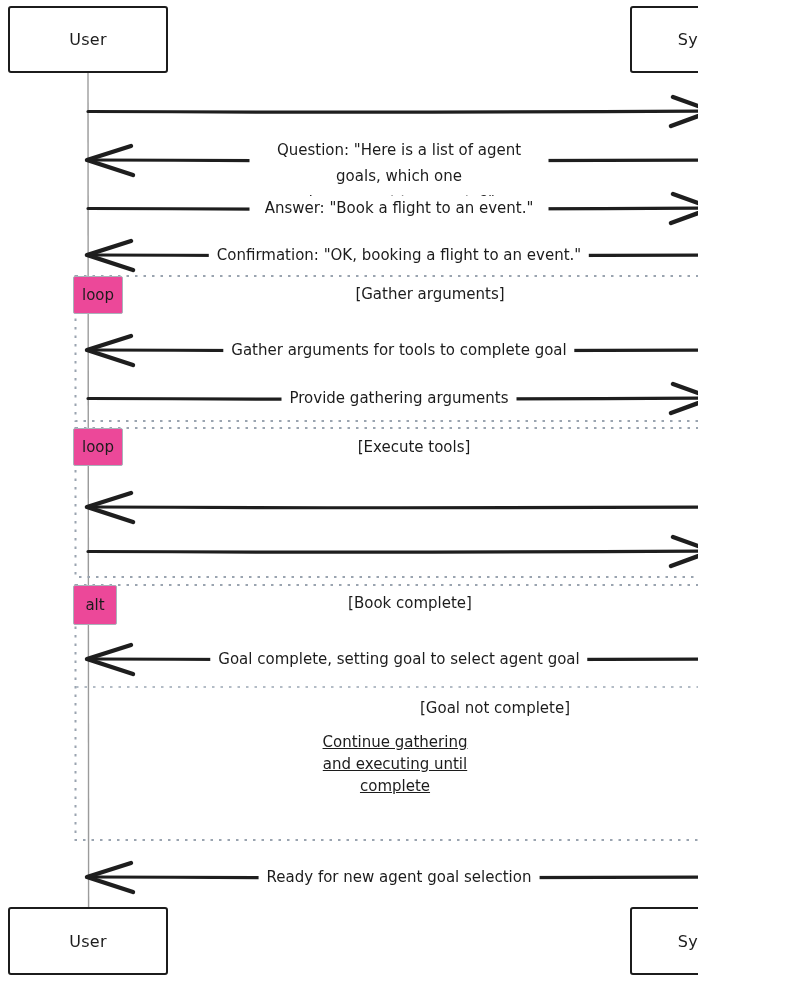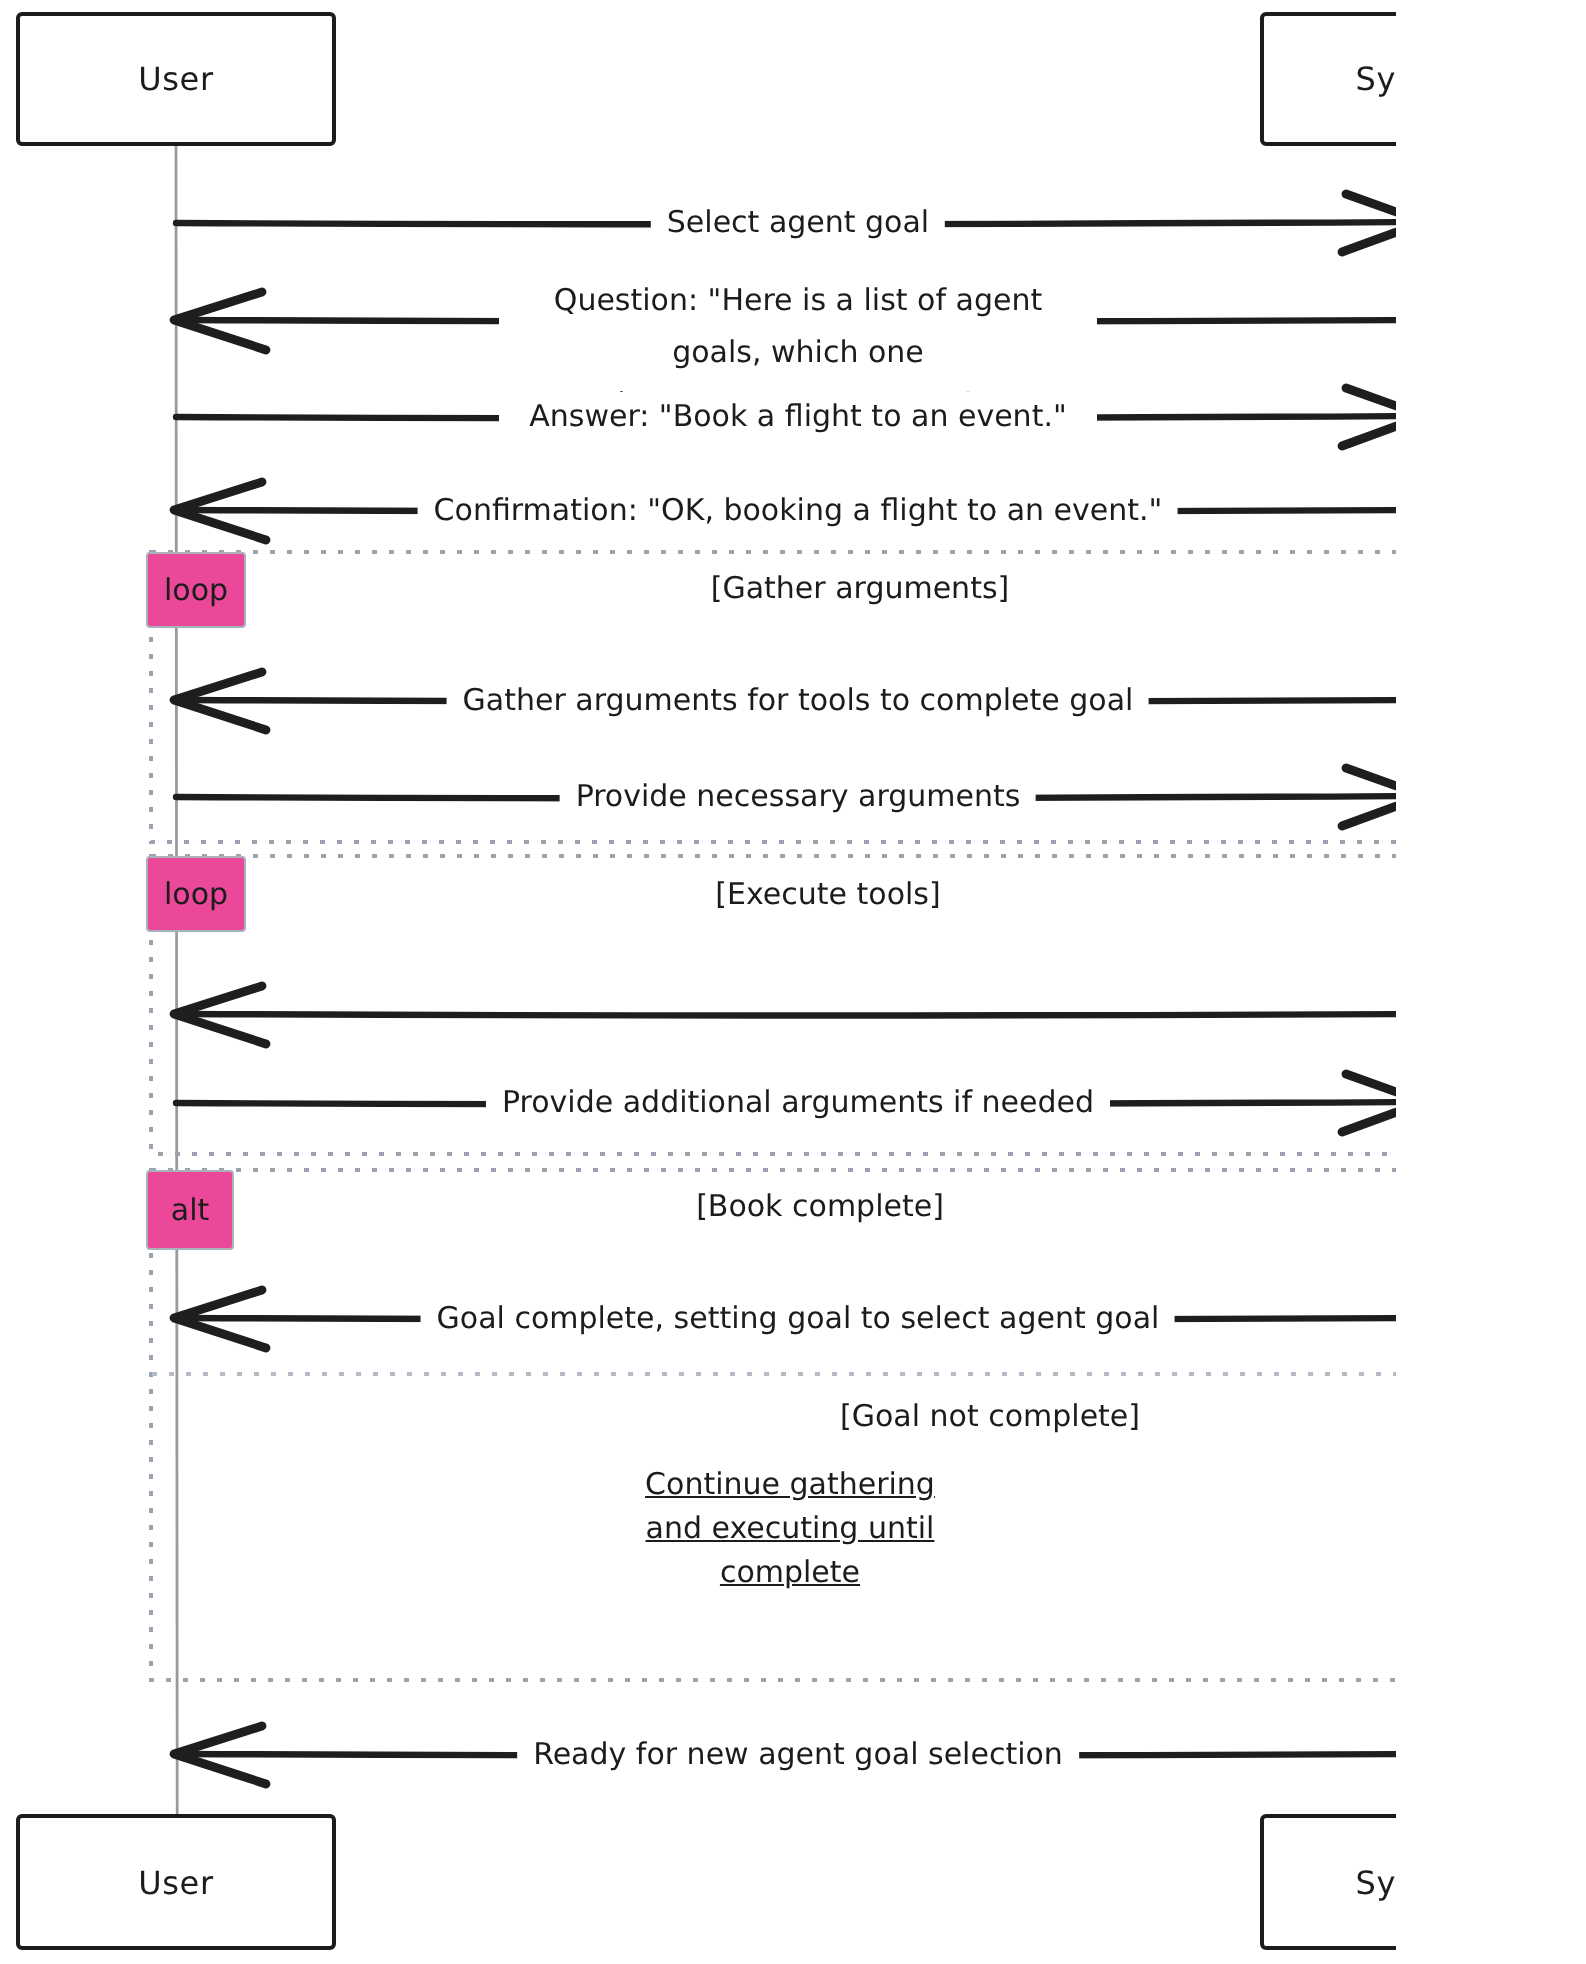--- a/index.html
+++ b/index.html
@@ -118,24 +118,22 @@
 
   <div class="cond" style="left:430px;top:283px;">[Gather arguments]</div>
   <div class="cond" style="left:414px;top:436px;">[Execute tools]</div>
   <div class="cond" style="left:410px;top:592px;">[Book complete]</div>
   <div class="cond" style="left:495px;top:697px;">[Goal not complete]</div>
 
   <div class="note" style="left:395px;top:731px;text-decoration:underline;">Continue gathering
 and executing until
 complete</div>
 
-  <div class="msg" style="left:399px;top:99px;">Select agent goal</div>
   <div class="msg multiline" style="left:399px;top:137px;line-height:26px;">Question: "Here is a list of agent goals, which one
 do you want to execute?"</div>
   <div class="msg" style="left:399px;top:196px;">Answer: "Book a flight to an event."</div>
   <div class="msg" style="left:399px;top:243px;">Confirmation: "OK, booking a flight to an event."</div>
   <div class="msg" style="left:399px;top:338px;">Gather arguments for tools to complete goal</div>
-  <div class="msg" style="left:399px;top:386px;">Provide necessary arguments</div>
-  <div class="msg" style="left:399px;top:539px;">Provide additional arguments if needed</div>
+  <div class="msg" style="left:399px;top:386px;">Provide gathering arguments</div>
   <div class="msg" style="left:399px;top:647px;">Goal complete, setting goal to select agent goal</div>
   <div class="msg" style="left:399px;top:865px;">Ready for new agent goal selection</div>
 
 </div>
 
 </body></html>

